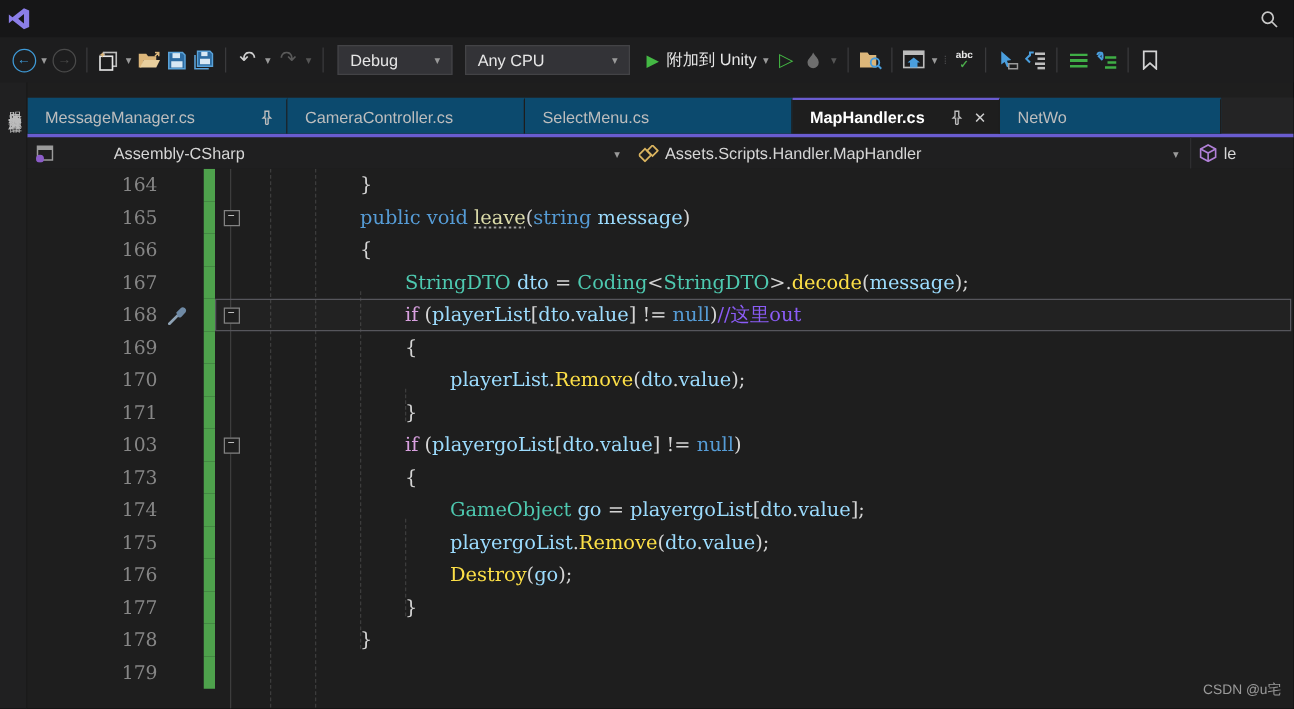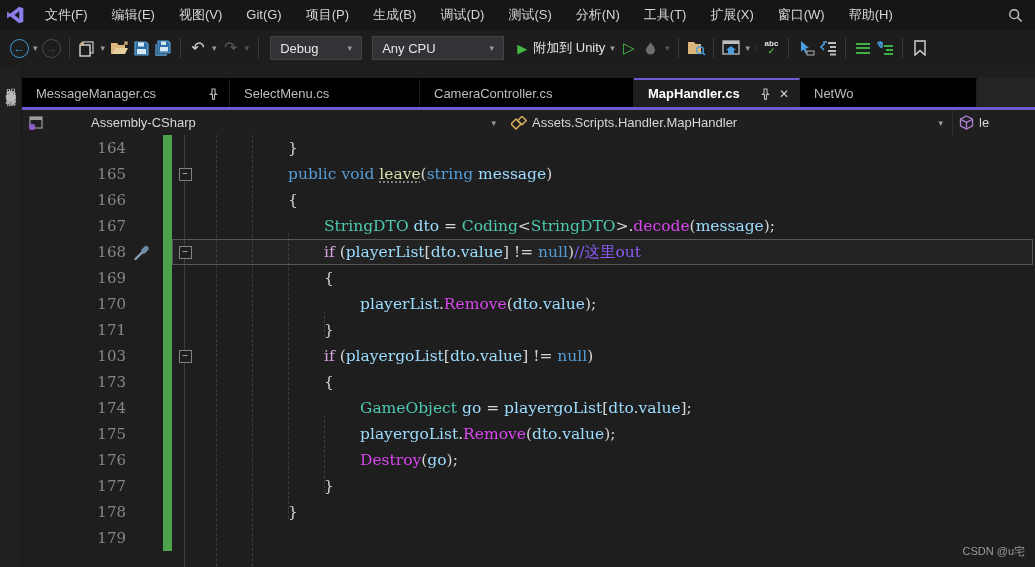--- a/index.html
+++ b/index.html
@@ -36,21 +36,21 @@
   .abcico{display:inline-flex;flex-direction:column;align-items:center;line-height:1;}
   .abcico b{font-size:8px;color:#e8e8e8;letter-spacing:0;}
   .abcico i{font-style:normal;font-size:9px;color:#4cae4c;font-weight:bold;margin-top:-1px;}
   .dots3{color:#4e4e50;font-size:9px;letter-spacing:1px;margin:0 2px;}
   
   .leftstrip{position:absolute;left:0;top:66px;width:22px;height:501px;background:#202021;border-right:1px solid #191919;box-sizing:border-box;}
   .vtext{writing-mode:vertical-rl;font-size:11px;color:#bdbdbd;margin:14px auto 0 auto;height:58px;overflow:hidden;display:block;text-align:left;letter-spacing:1px;}
   
   .tabstrip{position:absolute;left:22px;top:78px;width:1013px;height:32px;background:#242425;
             border-bottom:3px solid #6a5cd0;box-sizing:border-box;display:flex;overflow:hidden;}
-  .tab{display:flex;align-items:center;box-sizing:border-box;background:#000000;color:#bdbdbd;font-size:13px;
+  .tab{display:flex;align-items:center;box-sizing:border-box;background:#0c4a6e;color:#bdbdbd;font-size:13px;
        padding:0 10px 0 14px;border-top:2px solid transparent;border-right:1px solid #1d1d1d;white-space:nowrap;overflow:hidden;flex:none;}
   .tab:nth-child(1){width:208px;} .tab:nth-child(2){width:190px;} .tab:nth-child(3){width:214px;}
   .tab:nth-child(4){width:166px;} .tab:nth-child(5){width:177px;} .tab:nth-child(6){flex:1 0 auto;}
   .tab.active{background:#1e1e1e;color:#ffffff;font-weight:bold;border-top:2px solid #6a5cd0;}
   .tabicons{margin-left:auto;display:flex;align-items:center;gap:8px;}
   .tclose{font-size:12px;color:#cfcfcf;font-weight:normal;}
   
   .breadcrumb{position:absolute;left:22px;top:110px;width:1013px;height:25px;background:#1f1f20;
               display:flex;align-items:center;color:#d6d6d6;font-size:13px;overflow:hidden;}
   .crumb{display:flex;align-items:center;height:100%;box-sizing:border-box;padding:0 6px;gap:5px;overflow:hidden;}
@@ -64,55 +64,40 @@
        font-family:"DejaVu Serif",serif;font-size:15px;}
   .act{width:31px;flex:none;display:flex;align-items:center;justify-content:flex-start;padding-left:2px;box-sizing:border-box;}
   .bar{width:9px;flex:none;align-self:stretch;background:#4ea24c;}
   .fold{width:26px;flex:none;display:flex;align-items:center;justify-content:center;position:relative;z-index:2;}
   .foldbox{width:11px;height:11px;border:1px solid #828282;background:#1e1e1e;color:#c8c8c8;
            font-size:9px;line-height:9px;text-align:center;font-family:"DejaVu Sans Mono",monospace;}
   .code{flex:1;white-space:pre;font-family:"DejaVu Serif",serif;font-size:15.5px;color:#d4d4d4;position:relative;z-index:2;}
   .lenstext{font-size:12.5px;color:#8f8f8f;font-family:"Liberation Sans",sans-serif;}
   .row.cur::after{content:"";position:absolute;left:150px;right:2px;top:0;bottom:0;
                   border:1px solid #56565c;background:rgba(150,150,160,0.04);z-index:1;}
-  .tk-k{color:#569cd6;} .tk-c{color:#d8a0df;} .tk-t{color:#4ec9b0;} .tk-m{color:#d946ef;}
+  .tk-k{color:#569cd6;} .tk-c{color:#d8a0df;} .tk-t{color:#4ec9b0;} .tk-m{color:#fde047;}
   .tk-mu{color:#dcdcaa;text-decoration:underline dotted #9e9e9e;text-underline-offset:3px;}
   .tk-v{color:#9cdcfe;} .tk-p{color:#d4d4d4;} .tk-cm{color:#8b5cf6;}
   .guide{position:absolute;width:0;border-left:1px dashed #3c3c3c;z-index:0;}
   .outline-line{position:absolute;left:162px;top:0;height:436px;width:0;border-left:1px solid #3d3d3d;z-index:0;}
   .g1{left:194px;top:0;height:436px;} .g2{left:230px;top:0;height:436px;}
   .g3{left:266px;top:98px;height:286px;}
   .g4a{left:302px;top:176px;height:26px;} .g4b{left:302px;top:280px;height:78px;}
   .watermark{position:absolute;right:10px;bottom:8px;color:#9b9b9b;font-size:11px;z-index:5;}
   svg{display:block;}
 </style>
 </head>
 <body>
 
 <div class="app">
 
   <div class="titlebar">
     <svg class="vslogo" viewBox="0 0 24 24">
       <path d="M17 2 L22 4 V20 L17 22 L6 13.5 L2.5 16.2 V7.8 L6 10.5 Z M17 7.5 L11.5 12 L17 16.5 Z" fill="#8b7ee8"></path>
     </svg>
-    <div class="menus" id="menus">
-        <span class="menu-item">文件(F)</span>
-        <span class="menu-item">编辑(E)</span>
-        <span class="menu-item">视图(V)</span>
-        <span class="menu-item">Git(G)</span>
-        <span class="menu-item">项目(P)</span>
-        <span class="menu-item">生成(B)</span>
-        <span class="menu-item">调试(D)</span>
-        <span class="menu-item">测试(S)</span>
-        <span class="menu-item">分析(N)</span>
-        <span class="menu-item">工具(T)</span>
-        <span class="menu-item">扩展(X)</span>
-        <span class="menu-item">窗口(W)</span>
-        <span class="menu-item">帮助(H)</span>
-      </div>
     <span class="tb-search">
       <svg width="15" height="15" viewBox="0 0 15 15">
           <circle cx="6.2" cy="6.2" r="4.4" fill="none" stroke="#c8c8c8" stroke-width="1.4"></circle>
           <line x1="9.6" y1="9.6" x2="13.6" y2="13.6" stroke="#c8c8c8" stroke-width="1.4"></line>
         </svg>
     </span>
   </div>
 
   <div class="toolbar">
     <span class="tbtn">
@@ -249,24 +234,24 @@
   <div class="tabstrip" id="tabs">
       <div class="tab">
         <span>MessageManager.cs</span>
         <span class="tabicons">
           <svg width="11" height="12" viewBox="0 0 11 12">
             <path d="M4 1 h3 v4 l1.5 1.5 H6.5 V11 L5.5 12 4.5 11 V6.5 H2.5 L4 5 Z" fill="none" stroke="#bdbdbd" stroke-width="1.1"></path>
           </svg>
         </span>
       </div>
       <div class="tab">
+        <span>CameraController.cs</span>
+      </div>
+      <div class="tab">
         <span>SelectMenu.cs</span>
-      </div>
-      <div class="tab">
-        <span>CameraController.cs</span>
       </div>
       <div class="tab active">
         <span>MapHandler.cs</span>
         <span class="tabicons">
           <svg width="11" height="12" viewBox="0 0 11 12">
             <path d="M4 1 h3 v4 l1.5 1.5 H6.5 V11 L5.5 12 4.5 11 V6.5 H2.5 L4 5 Z" fill="none" stroke="#bdbdbd" stroke-width="1.1"></path>
           </svg>
           <span class="tclose">✕</span>
         </span>
       </div>

